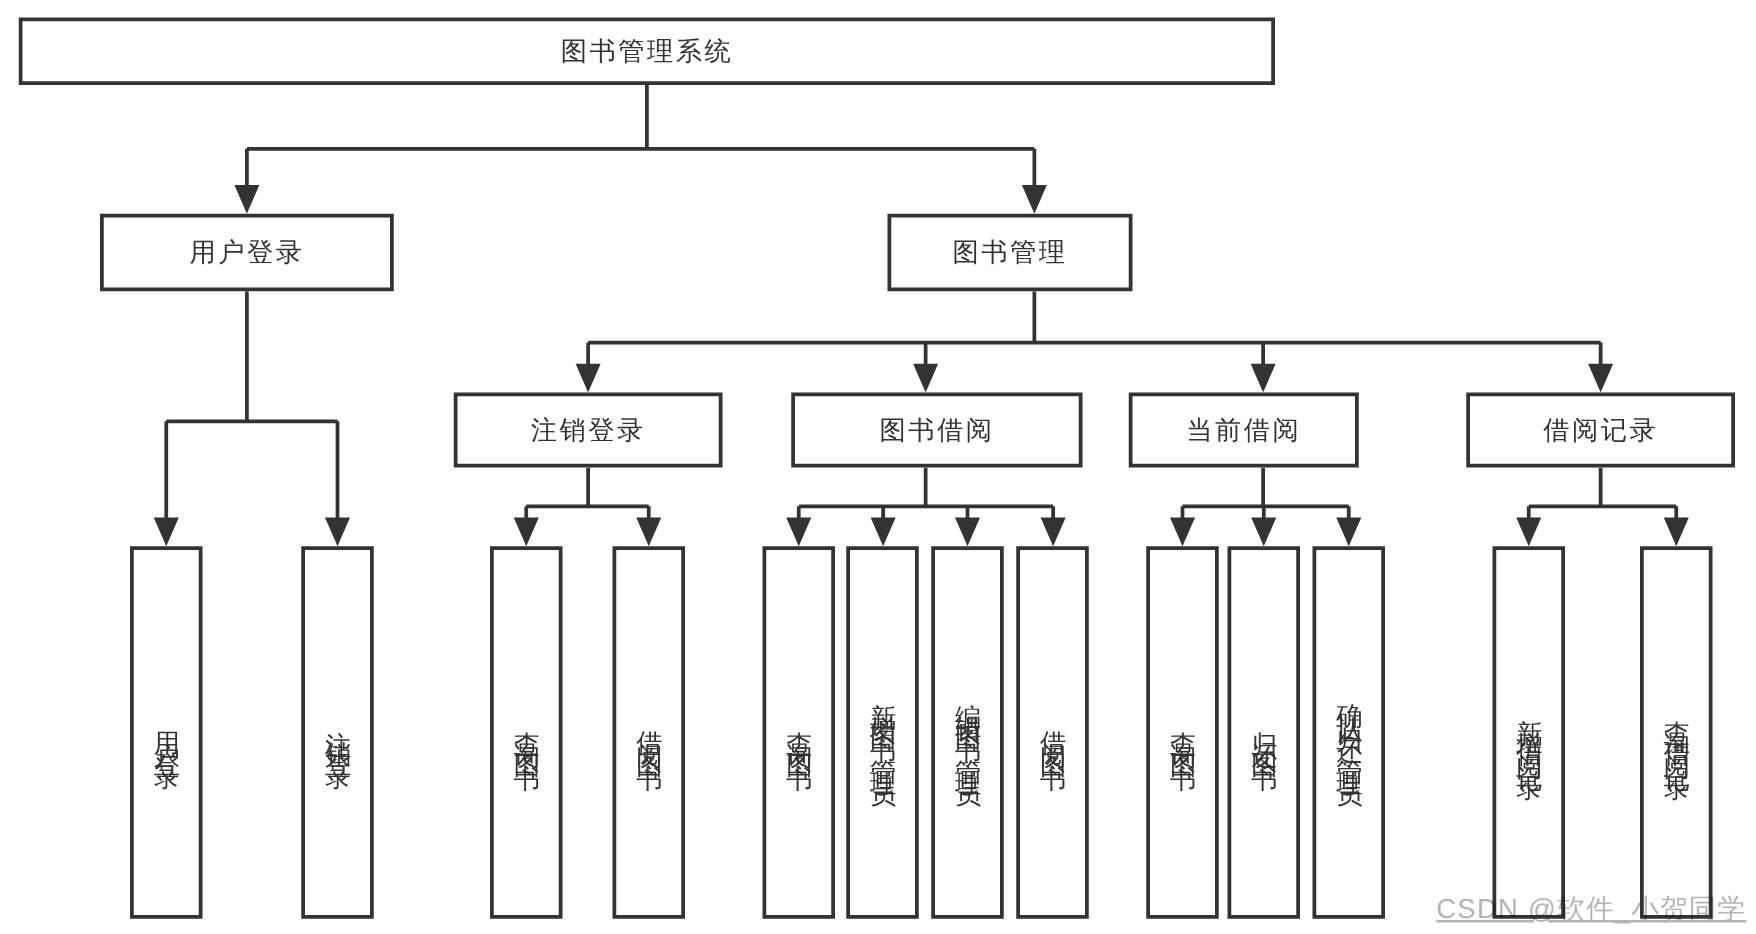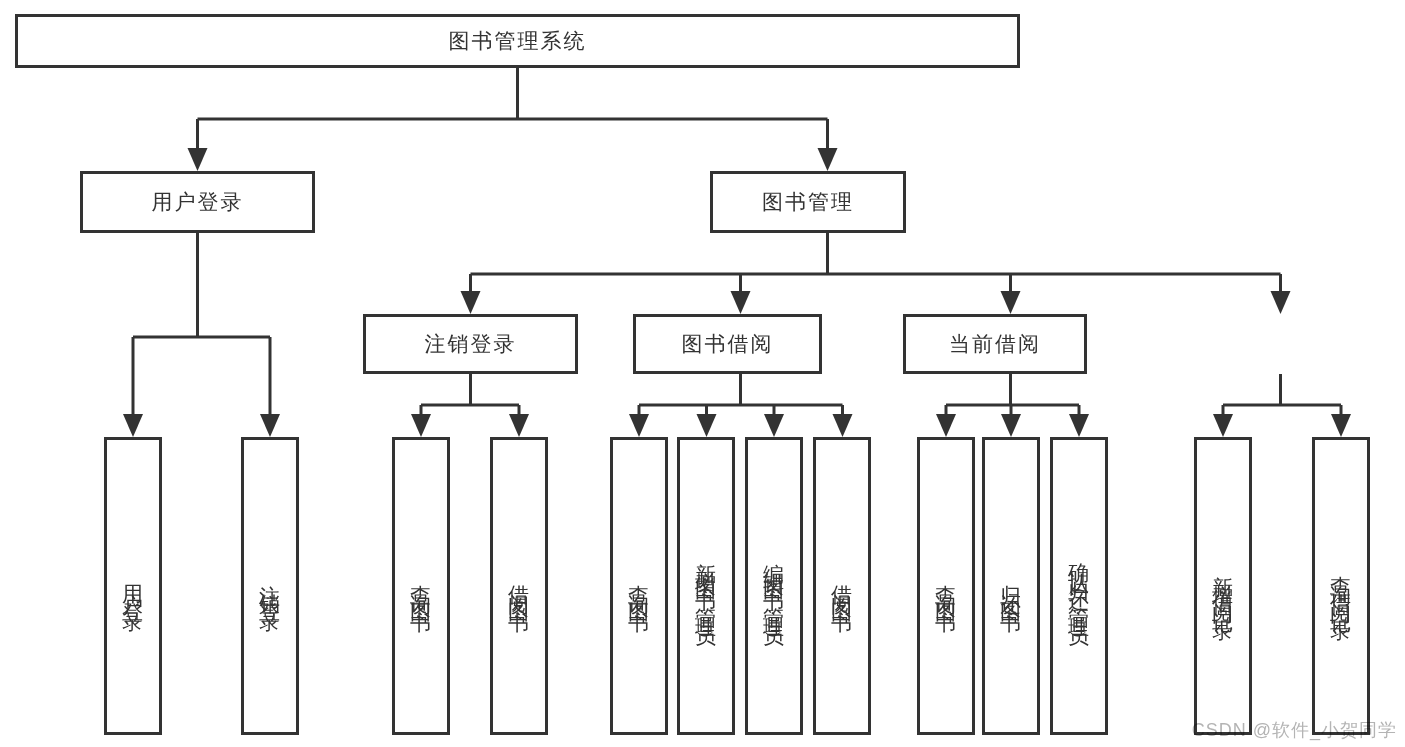--- a/index.html
+++ b/index.html
@@ -25,26 +25,27 @@
     writing-mode:vertical-rl;
     text-orientation:mixed;
     font-size:21px;
     letter-spacing:9px;
     line-height:1;
     white-space:nowrap;
   }
   .watermark {
     position:absolute;
     right:8px; bottom:5px;
-    font-size:18px;
+    font-size:22px;
     color:#b4b4b4;
     letter-spacing:1px;
     white-space:nowrap;
     z-index:3;
     mix-blend-mode:multiply;
+    text-decoration:underline;
   }
 </style>
 </head>
 <body>
 
 <div class="stage">
 
   <svg class="connectors" viewBox="0 0 1405 747" xmlns="http://www.w3.org/2000/svg">
 
     <g stroke="#333333" stroke-width="3" fill="#333333">
@@ -128,25 +129,28 @@
   <div class="node" style="left:80px;top:171px;width:235px;height:62px">
     <span class="hlabel">用户登录</span>
   </div>
   <div class="node" style="left:710px;top:171px;width:196px;height:62px">
     <span class="hlabel">图书管理</span>
   </div>
 
   <div class="node" style="left:363px;top:314px;width:215px;height:60px">
     <span class="hlabel">注销登录</span>
   </div>
-  <div class="node" style="left:633px;top:314px;width:189px;height:60px">
+  <div class="node" style="left:633px;top:314px;width:233px;height:60px">
     <span class="hlabel">图书借阅</span>
   </div>
   <div class="node" style="left:903px;top:314px;width:184px;height:60px">
     <span class="hlabel">当前借阅</span>
+  </div>
+  <div class="node" style="left:1173px;top:314px;width:215px;height:60px">
+    <span class="hlabel">借阅记录</span>
   </div>
 
   <div class="node leaf" style="left:104px;top:437px;width:58px;height:298px">
     <span class="vtext">用户登录</span>
   </div>
   <div class="node leaf" style="left:241px;top:437px;width:58px;height:298px">
     <span class="vtext">注销登录</span>
   </div>
 
   <div class="node leaf" style="left:392px;top:437px;width:58px;height:298px">

